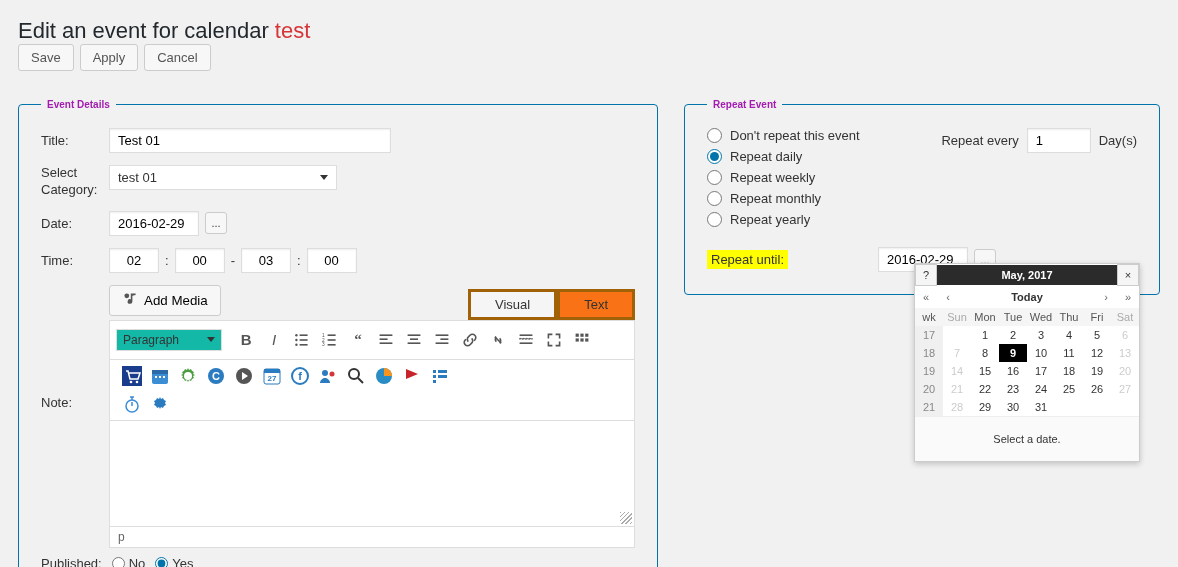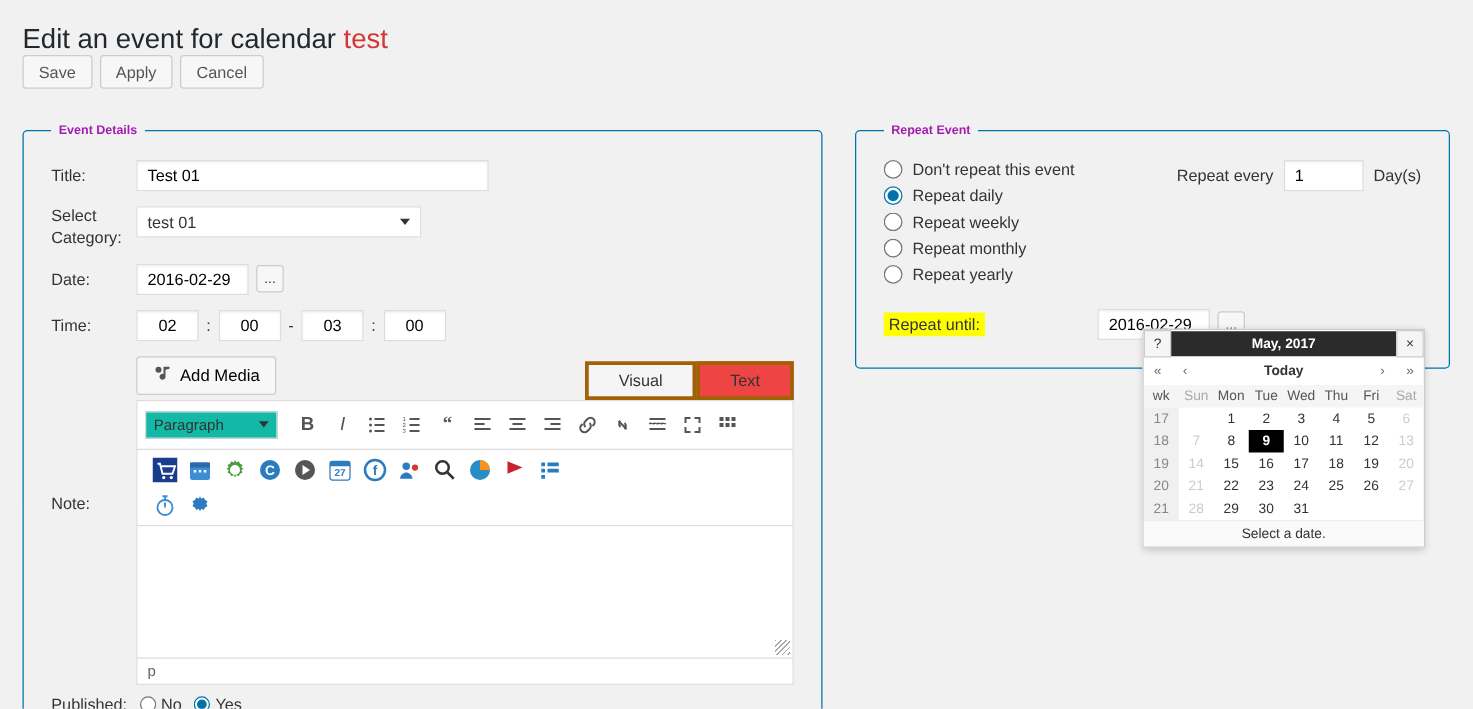--- a/index.html
+++ b/index.html
@@ -24,21 +24,21 @@
 .date-input { width: 90px; }
 .select-wrap { width: 228px; border: 1px solid #ddd; background: #fff; display: flex; align-items: center; justify-content: space-between; padding: 4px 8px; }
 .caret-down { width: 0; height: 0; border-left: 4px solid transparent; border-right: 4px solid transparent; border-top: 5px solid #333; }
 .dots-btn { width: 22px; height: 22px; border: 1px solid #ccc; background: #f7f7f7; border-radius: 3px; margin-left: 6px; display: inline-flex; align-items: center; justify-content: center; cursor: pointer; font-size: 11px; }
 .time-box { width: 50px; text-align: center; }
 .time-sep { margin: 0 6px; }
 
 .add-media-btn { border: 1px solid #ccc; background: #f7f7f7; border-radius: 3px; padding: 5px 12px; display: inline-flex; align-items: center; gap: 6px; cursor: pointer; margin-bottom: 4px; }
 .editor-tabs { display: flex; justify-content: flex-end; gap: 0; margin-top: -2px; }
 .ed-tab { border: 3px solid #a16207; background: #f5f5f5; padding: 5px 24px; font-size: 13px; cursor: pointer; }
-.ed-tab.active { background: #ef4444; }
+.ed-tab.active { background: #f97316; }
 .toolbar { border: 1px solid #ddd; background: #fff; padding: 4px 6px; display: flex; align-items: center; flex-wrap: wrap; }
 .tb-select { border: 1px solid #ddd; padding: 3px 6px; font-size: 12px; display: inline-flex; align-items: center; gap: 28px; margin-right: 10px; background: #14b8a6; }
 .tb-btn { width: 26px; height: 26px; display: inline-flex; align-items: center; justify-content: center; margin: 2px 1px; font-size: 15px; color: #555; cursor: pointer; }
 .tb-btn svg { width: 16px; height: 16px; }
 .toolbar-row2 { border: 1px solid #ddd; border-top: none; background: #fff; padding: 4px 8px; display: flex; align-items: center; flex-wrap: wrap; }
 .icon-img { width: 20px; height: 20px; margin: 2px 4px; display: inline-flex; align-items: center; justify-content: center; }
 .editor-body { border: 1px solid #ddd; border-top: none; background: #fff; height: 106px; position: relative; }
 .resize-handle { position: absolute; right: 2px; bottom: 2px; width: 12px; height: 12px; background: repeating-linear-gradient(135deg, #aaa, #aaa 1px, transparent 1px, transparent 3px); }
 .status-bar { border: 1px solid #ddd; border-top: none; background: #fff; padding: 3px 8px; font-size: 12px; color: #666; }
 
@@ -64,21 +64,21 @@
 .cal-nav { width: 22px; height: 22px; display: flex; align-items: center; justify-content: center; cursor: pointer; color: #666; }
 .cal-today { flex: 1; text-align: center; padding: 4px 0; font-weight: bold; }
 .cal-table { width: 100%; border-collapse: collapse; }
 .cal-table th, .cal-table td { text-align: center; padding: 3px 0; width: 28px; }
 .cal-table th { font-weight: normal; color: #555; background: #f5f5f5; }
 .cal-table th.wkend, .cal-table td.wkend { color: #aaa; }
 .cal-table td.wk { background: #f0f0f0; color: #888; }
 .cal-table td.muted { color: #ccc; }
 .cal-table td.sel { background: #000; color: #fff; font-weight: bold; }
 .cal-table td.day { cursor: pointer; }
-.cal-footer { text-align: center; padding: 4px 0; border-top: 1px solid #eee; background: #fafafa; }
+.cal-footer { text-align: center; padding: 16px 0; border-top: 1px solid #eee; background: #fafafa; }
 
 .pub-row { display: flex; align-items: center; gap: 10px; margin-top: 8px; }
 .pub-row label { display: inline-flex; align-items: center; gap: 4px; }
 .pub-row input[type=radio] { accent-color: #0073aa; }
 
 .repeat-top { display: flex; align-items: flex-start; gap: 18px; }
 .repeat-opts { flex: 1; }
 </style>
 </head>
 <body>

